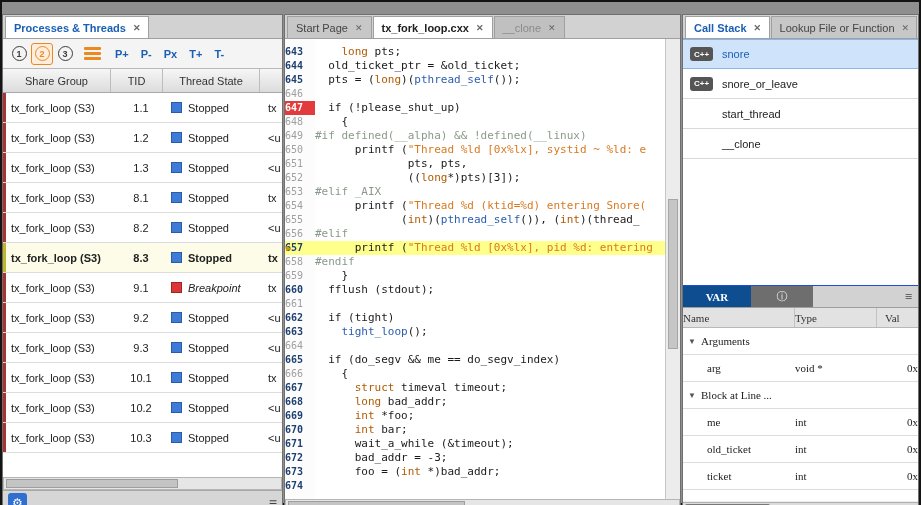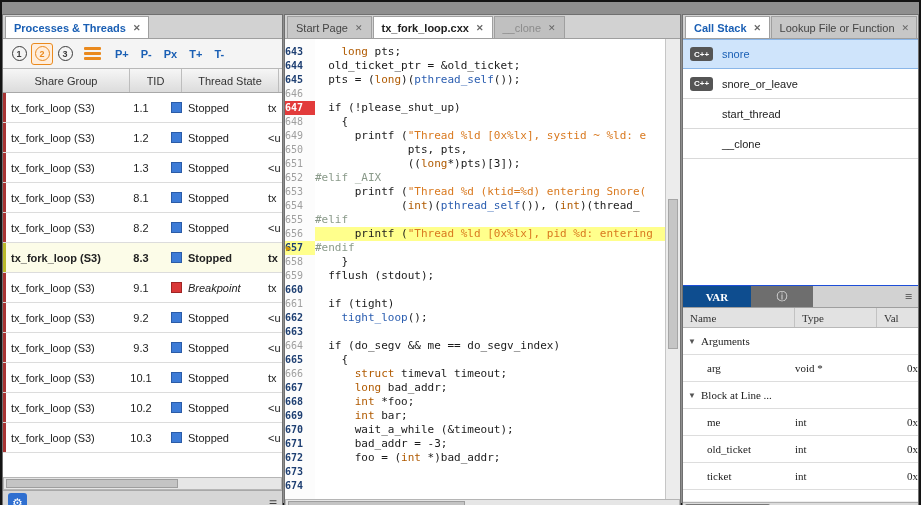--- a/index.html
+++ b/index.html
@@ -38,21 +38,21 @@
             justify-content:center; gap:2px; }
   .burger i { display:block; height:3px; background:var(--orange); border-radius:1px; }
   .tbuttons { display:flex; }
   .txt-btn { color:var(--accent); font-weight:bold; font-size:11px; padding:0 6px; }
 
   
   .theader { height:24px; flex:none; display:flex; background:linear-gradient(#f6f6f6,#dcdcdc);
              border-bottom:1px solid #a8a8a8; font-size:11px; color:#333; }
   .th { display:flex; align-items:center; justify-content:center; border-right:1px solid #bdbdbd;
         overflow:hidden; }
-  .th0 { width:127px; } .th1 { width:52px; } .th2 { width:97px; } .th3 { flex:1; border-right:none; }
+  .th0 { width:108px; } .th1 { width:52px; } .th2 { width:97px; } .th3 { flex:1; border-right:none; }
   .tbody { flex:1; background:#fff; overflow:hidden; }
   .trow { height:30px; display:flex; align-items:center; border-bottom:1px solid #dcdcdc;
           font-size:11px; color:#222; background:#fff; }
   .trow.sel { font-weight:bold; background:#fcfce8; }
   .strip { width:3px; align-self:stretch; background:#a93434; flex:none; }
   .strip-sel { background:#b9b92a; }
   .td { overflow:hidden; white-space:nowrap; }
   .td0 { width:109px; padding-left:5px; }
   .td1 { width:52px; text-align:center; }
   .td2 { width:97px; display:flex; align-items:center; }
@@ -111,22 +111,22 @@
   
   .varpane { flex:none; border-top:1px solid #1d4ed8; display:flex; flex-direction:column;font-family:Liberation Serif, serif; }
   .var-tabs { height:22px; flex:none; background:#d2d2d2; border-bottom:1px solid #9f9f9f;
               display:flex; align-items:stretch; }
   .vtab { display:flex; align-items:center; justify-content:center; font-size:11px; padding:0 12px; }
   .vtab-var { background:var(--vartab); color:#fff; font-weight:bold; min-width:68px; }
   .vtab-info { background:#6e6e6e; color:#eee; min-width:62px; }
   .var-menu { margin-left:auto; margin-right:6px; color:#444; font-size:13px; align-self:center; }
   .var-header { height:20px; flex:none; display:flex; background:#e2e2e2;
                 border-bottom:1px solid #b8b8b8; font-size:11px; color:#333; }
-  .vh { display:flex; align-items:center; padding-left:7px; border-right:1px solid #c2c2c2; overflow:hidden; }
-  .vh0 { width:112px; } .vh1 { width:82px; } .vh2 { flex:1; border-right:none; }
+  .vh { display:flex; align-items:center; border-right:1px solid #c2c2c2; overflow:hidden; }
+  .vh0 { width:112px; } .vh1 { width:82px; } .vh2 { flex:1; border-right:none;margin-left:8px; }
   .var-rows { background:#fff; flex:none; }
   .vrow { height:27px; display:flex; align-items:center; border-bottom:1px solid #ddd;
           font-size:11px; color:#222; background:#fff; }
   .vrow .arrow { width:18px; text-align:center; color:#555; font-size:8px; flex:none; }
   .vrow.group .vname { flex:1; }
   .vrow.item .vname { width:112px; padding-left:24px; flex:none; }
   .vname, .vtype, .vval { overflow:hidden; white-space:nowrap; }
   .vtype { width:82px; flex:none; }
   .vval { flex:1;text-align:right; }
   .partial-row { height:12px; background:#fff; border-bottom:1px solid #eee; }
@@ -360,20 +360,21 @@
           <div class="gl g-b"><span>673</span></div>
           <div class="gl g-b"><span>674</span></div>
         </div>
       <div class="code">
           <div class="cl"><span class="tok-pl">    </span><span class="tok-kw">long</span><span class="tok-pl"> pts;</span></div>
           <div class="cl"><span class="tok-pl">  old_ticket_ptr = &amp;old_ticket;</span></div>
           <div class="cl"><span class="tok-pl">  pts = (</span><span class="tok-kw">long</span><span class="tok-pl">)(</span><span class="tok-fn">pthread_self</span><span class="tok-pl">());</span></div>
           <div class="cl"></div>
           <div class="cl"><span class="tok-pl">  if (!please_shut_up)</span></div>
           <div class="cl"><span class="tok-pl">    {</span></div>
+          <div class="cl"><span class="tok-pre">#if defined(__alpha) &amp;&amp; !defined(__linux)</span></div>
           <div class="cl"><span class="tok-pl">      printf (</span><span class="tok-str">"Thread %ld [0x%lx], systid ~ %ld: e</span></div>
           <div class="cl"><span class="tok-pl">              pts, pts,</span></div>
           <div class="cl"><span class="tok-pl">              ((</span><span class="tok-kw">long</span><span class="tok-pl">*)pts)[3]);</span></div>
           <div class="cl"><span class="tok-pre">#elif _AIX</span></div>
           <div class="cl"><span class="tok-pl">      printf (</span><span class="tok-str">"Thread %d (ktid=%d) entering Snore(</span></div>
           <div class="cl"><span class="tok-pl">             (</span><span class="tok-kw">int</span><span class="tok-pl">)(</span><span class="tok-fn">pthread_self</span><span class="tok-pl">()), (</span><span class="tok-kw">int</span><span class="tok-pl">)(thread_</span></div>
           <div class="cl"><span class="tok-pre">#elif</span></div>
           <div class="cl cur"><span class="tok-pl">      printf (</span><span class="tok-str">"Thread %ld [0x%lx], pid %d: entering</span></div>
           <div class="cl"><span class="tok-pre">#endif</span></div>
           <div class="cl"><span class="tok-pl">    }</span></div>

